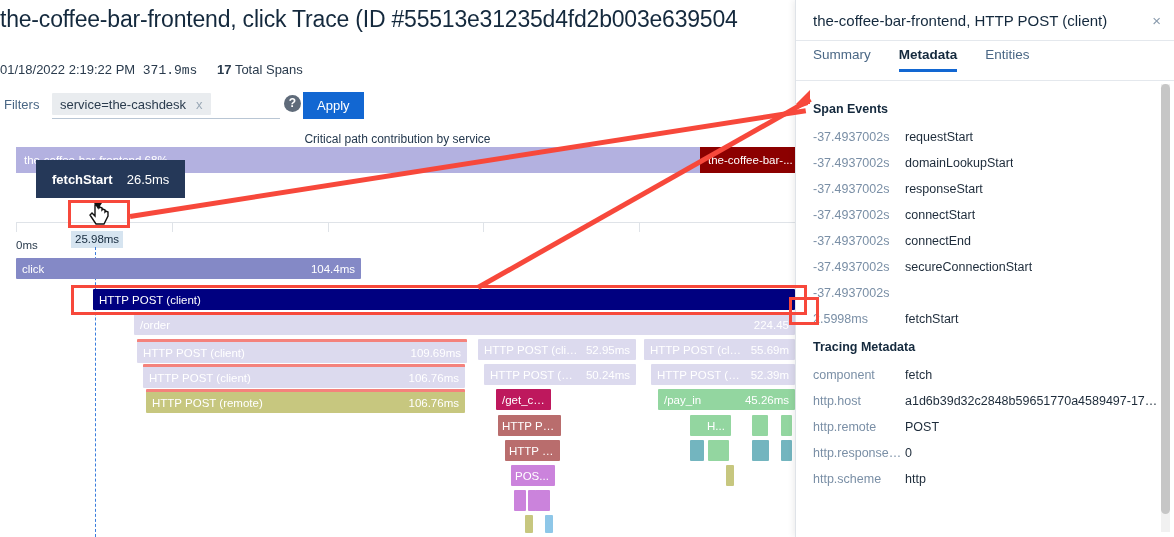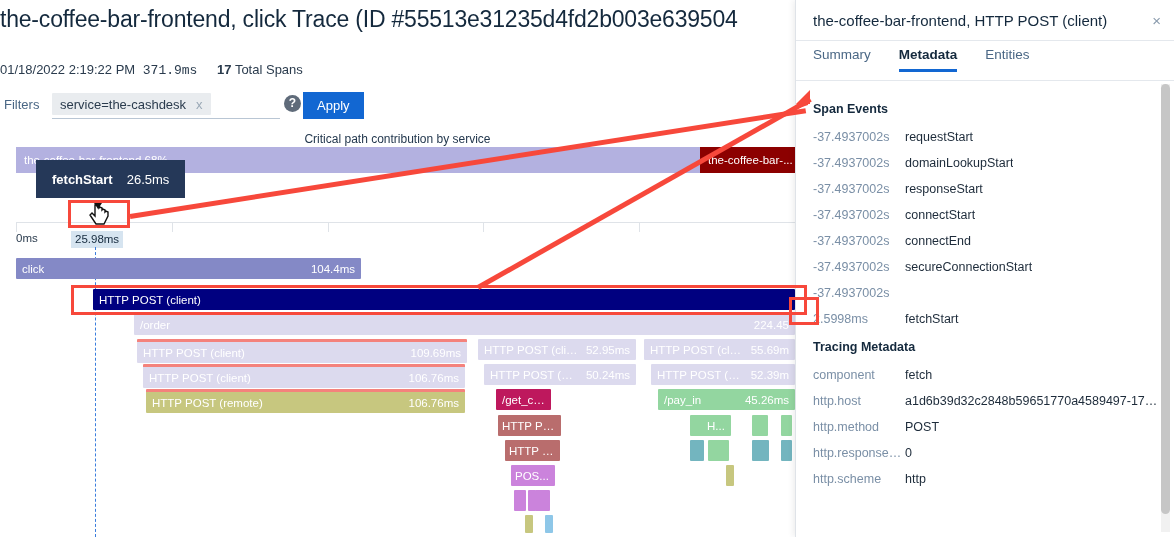--- a/index.html
+++ b/index.html
@@ -71,21 +71,21 @@
   .crit-seg { height:26px; display:flex; align-items:center;
               font-size:11.5px; color:#fff; padding-left:8px;
               white-space:nowrap; overflow:hidden; }
 
   
   #ruler {
     position:absolute; left:16px; top:222px; width:779px; height:10px;
     border-top:1px solid #dfe3e8;
   }
   .tick { position:absolute; top:0; width:1px; height:9px; background:#dfe3e8; }
-  #ruler-labels { position:absolute; left:0; top:232px; width:795px; height:18px; }
+  #ruler-labels { position:absolute; left:0; top:239px; width:795px; height:18px; }
   .ruler-lab { position:absolute; font-size:11.5px; color:#2a3b4d; white-space:nowrap; }
   #hover-time {
     position:absolute; top:231px; height:17px; background:#d6e4f0;
     font-size:11.5px; color:#14293d; padding:0 4px; line-height:17px;
     white-space:nowrap;
   }
 
   
   #guide-line {
     position:absolute; top:247px; width:0; height:290px;
@@ -357,21 +357,21 @@
       <div id="tracing-meta-list">
           <div class="kv">
             <div class="k">component</div>
             <div class="v">fetch</div>
           </div>
           <div class="kv">
             <div class="k">http.host</div>
             <div class="v">a1d6b39d32c2848b59651770a4589497-17…</div>
           </div>
           <div class="kv">
-            <div class="k">http.method</div>
+            <div class="k">http.remote</div>
             <div class="v">POST</div>
           </div>
           <div class="kv">
             <div class="k">http.response…</div>
             <div class="v">0</div>
           </div>
           <div class="kv">
             <div class="k">http.scheme</div>
             <div class="v">http</div>
           </div>

